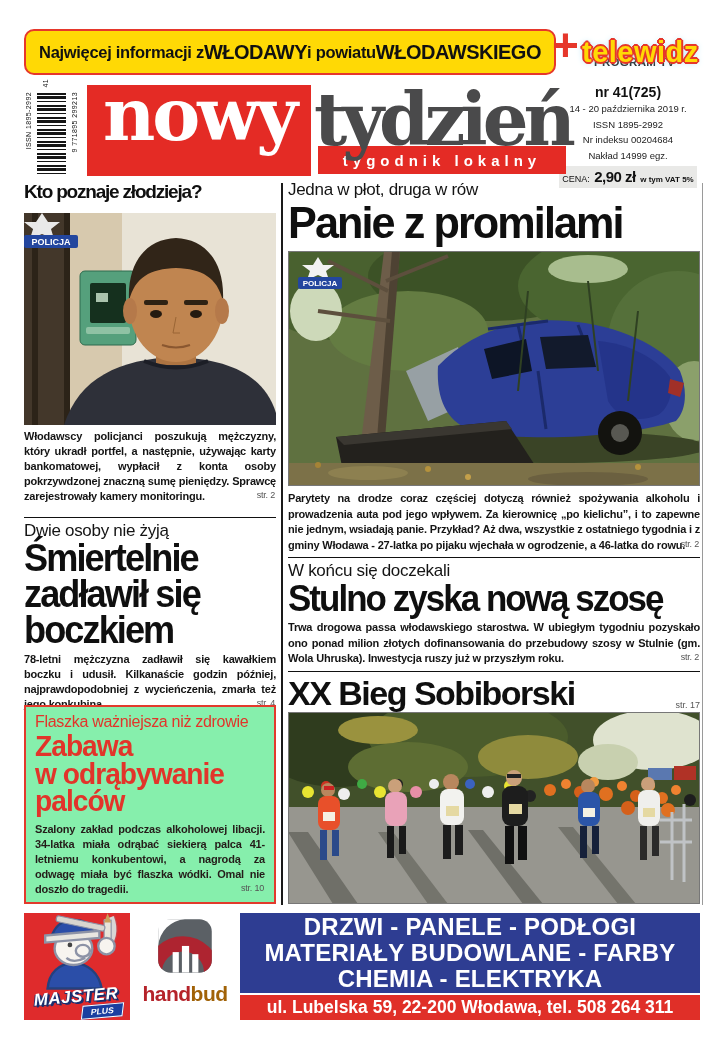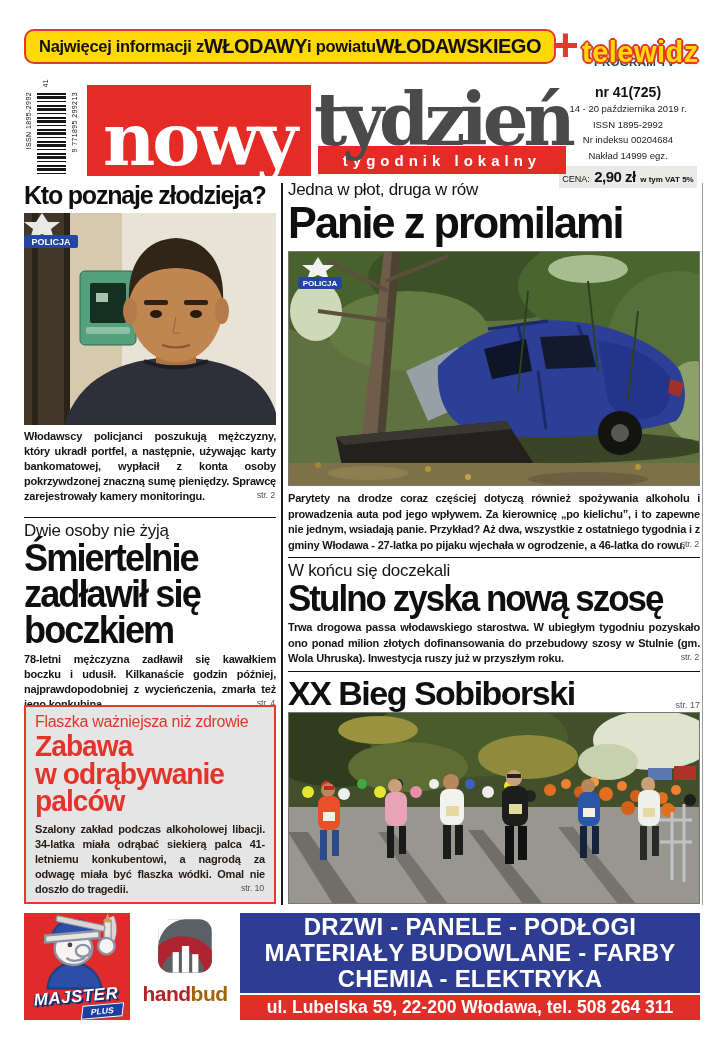--- a/index.html
+++ b/index.html
@@ -3,40 +3,40 @@
 <meta charset="utf-8">
 <style>
   html,body{margin:0;padding:0;background:#ffffff;}
   .page{position:relative;width:716px;height:1049px;background:#fff;overflow:hidden;
         font-family:"Liberation Sans",sans-serif;color:#111;}
   .abs{position:absolute;}
   .nowrap{white-space:nowrap;}
   .sq{display:inline-block;transform-origin:0 50%;}
 
   
-  #banner{left:24px;top:29px;width:532px;height:35px;background:#ffd905;
+  #banner{left:24px;top:29px;width:532px;height:46px;background:#ffd905;
           border:2.5px solid #e6372b;border-radius:10px;box-sizing:border-box;
           display:flex;align-items:center;justify-content:center;}
   .bseg{font-size:16.5px;font-weight:bold;letter-spacing:-0.3px;}
   .bcaps{font-size:20px;font-weight:bold;letter-spacing:-0.5px;}
   #plus{left:552px;top:22px;font-size:46px;font-weight:bold;color:#e6372b;line-height:46px;}
   #programtv{left:594px;top:27px;font-size:11.5px;font-weight:bold;color:#2b2b2b;letter-spacing:0.3px;margin-top:29px;}
   #telewidz{left:582px;top:36px;font-size:29px;font-weight:bold;color:#ffd905;letter-spacing:0.5px;
     text-shadow:-1px -1px 0 #e6372b,1px -1px 0 #e6372b,-1px 1px 0 #e6372b,1px 1px 0 #e6372b,
       -2px 0 0 #e6372b,2px 0 0 #e6372b,0 2px 0 #e6372b,0 -2px 0 #e6372b,0 0 7px #8fd8ef;}
 
   
   #barcode{left:24px;top:80px;width:54px;height:97px;background:#fff;}
   #barcode .bars{position:absolute;left:13px;right:12px;top:13px;bottom:2px;
     background:repeating-linear-gradient(180deg,#161616 0 2px,#fff 2px 3px,#161616 3px 6px,#fff 6px 8px,#161616 8px 9px,#fff 9px 12px);}
   .bcv{position:absolute;writing-mode:vertical-rl;transform:rotate(180deg);font-size:7px;color:#111;letter-spacing:0.4px;}
   #bc-issn{left:1px;top:12px;}
   #bc-ean{right:0px;top:12px;}
   #bc-issue{left:18px;top:-1px;font-size:7px;}
-  #mast-red{left:87px;top:85px;width:224px;height:91px;background:#e42b25;display:flex;align-items:flex-end;justify-content:center;}
+  #mast-red{left:87px;top:85px;width:224px;height:91px;background:#e42b25;display:flex;align-items:flex-start;justify-content:center;}
   #mast-red span{font-family:"DejaVu Serif",serif;font-weight:bold;font-size:72px;color:#fff;letter-spacing:-3px;line-height:72px;margin-top:-6px;}
   #mast-gray{left:314px;top:72px;width:270px;height:96px;z-index:2;
     font-family:"DejaVu Serif",serif;font-weight:bold;font-size:72px;color:#4a4a4b;letter-spacing:-5px;line-height:96px;}
   #mast-sub{left:318px;top:146px;width:248px;height:28px;background:#e42b25;z-index:1;
     display:flex;align-items:center;justify-content:center;}
   #mast-sub span{color:#fff;font-weight:bold;font-size:15px;letter-spacing:5px;}
   #issue{left:556px;top:84px;width:144px;text-align:center;}
   #issue .no{font-size:14px;font-weight:bold;line-height:17px;}
   #issue .row{font-size:9.5px;color:#222;line-height:15.5px;}
   #price{margin-top:3px;background:#e9e9e7;padding:2px 3px;display:inline-block;white-space:nowrap;}
@@ -47,29 +47,29 @@
   
   #vline{left:281px;top:183px;width:2px;height:722px;background:#1a1a1a;}
   #vline-r{left:702px;top:183px;width:1px;height:722px;background:#9a9a9a;}
   .rule{height:0;border-top:1.5px solid #111;}
   .kicker{font-size:17px;font-weight:400;color:#141414;letter-spacing:-0.3px;white-space:nowrap;}
   .hl{font-weight:bold;color:#0f0f0f;white-space:nowrap;}
   .body{font-size:11px;line-height:15px;font-weight:bold;text-align:justify;color:#141414;letter-spacing:-0.2px;}
   .pref{position:absolute;right:1px;bottom:1px;font-size:9px;font-weight:400;color:#555;}
 
   
-  #l1h{left:24px;top:181px;font-size:25px;letter-spacing:-1.2px;text-align:center;}
+  #l1h{left:24px;top:181px;font-size:19px;letter-spacing:-1.2px;text-align:center;}
   #l1photo{left:24px;top:213px;width:252px;height:212px;}
   #l1body{left:24px;top:429px;width:252px;}
   #lrule1{left:24px;top:517px;width:252px;}
   #l2k{left:24px;top:521px;}
   #l2h{left:24px;top:540px;font-size:38px;line-height:36px;letter-spacing:-2px;}
   #l2body{left:24px;top:652px;width:252px;}
   #box3{left:24px;top:705px;width:252px;height:199px;box-sizing:border-box;
-        background:#e5e5e5;border:2px solid #e23a2c;padding:5px 9px 4px;}
+        background:#86efac;border:2px solid #e23a2c;padding:5px 9px 4px;}
   #box3 .kicker{color:#e2342a;font-size:16px;margin:1px 0 2px;}
   #box3 .hl{color:#e2342a;font-size:29px;line-height:27.5px;letter-spacing:-1px;}
   #box3 .body{margin-top:6px;color:#241c19;position:relative;}
 
   
   #r1k{left:288px;top:180px;}
   #r1h{left:288px;top:197px;font-size:45px;letter-spacing:-2px;}
   #r1photo{left:288px;top:251px;width:412px;height:235px;}
   #r1body{left:288px;top:491px;width:412px;}
   .bodyr{font-size:11px;line-height:15.5px;}

